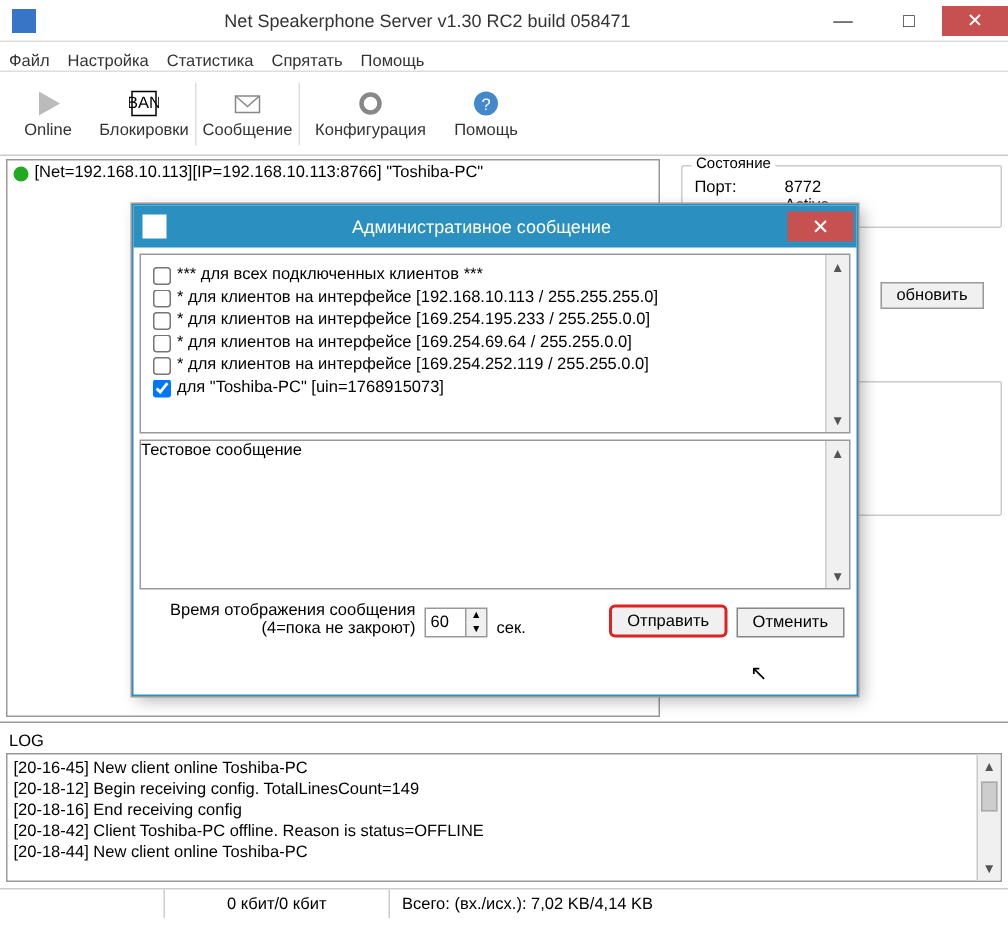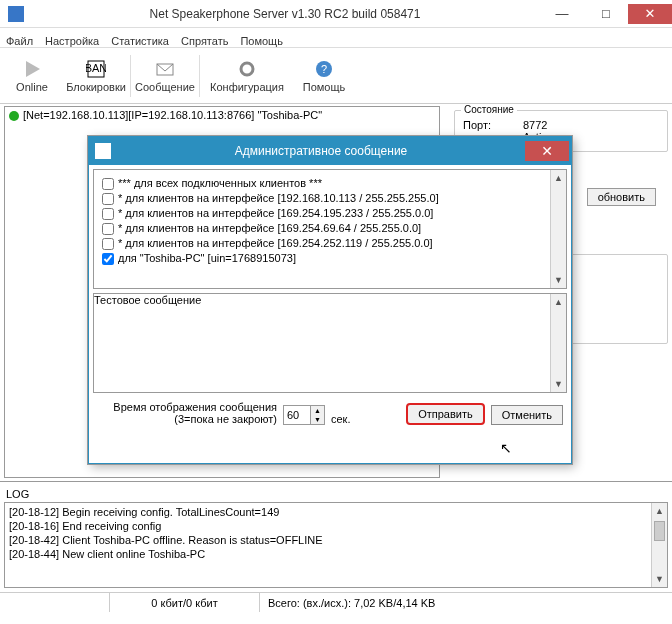--- a/index.html
+++ b/index.html
@@ -144,20 +144,21 @@
     <div style="height:20px"></div>
     <div class="grpbox" style="height:90px">
       <span class="legend">веры</span>
     </div>
   </div>
 </div>
 
 <div class="logarea">
   <div class="loglbl">LOG</div>
   <div class="logbox">
+    <div class="line">[20-16-45] New client online Toshiba-PC</div>
     <div class="line">[20-18-12] Begin receiving config. TotalLinesCount=149</div>
     <div class="line">[20-18-16] End receiving config</div>
     <div class="line">[20-18-42] Client Toshiba-PC offline. Reason is status=OFFLINE</div>
     <div class="line">[20-18-44] New client online Toshiba-PC</div>
     <div class="scrollbar">
       <div class="arr">▲</div>
       <div class="thumb"></div>
       <div class="arr" style="position:absolute;bottom:0;left:0;right:0">▼</div>
     </div>
   </div>
@@ -211,21 +212,21 @@
   <div class="msgbox">
     <span>Тестовое сообщение</span>
     <div class="scrollbar">
       <div class="arr">▲</div>
       <div class="arr" style="position:absolute;bottom:0;left:0;right:0">▼</div>
     </div>
   </div>
   <div class="btnrow">
     <div class="lblcol">
       <div>Время отображения сообщения</div>
-      <div>(3=пока не закроют)</div>
+      <div>(4=пока не закроют)</div>
     </div>
     <div class="spin">
       <span>60</span>
       <div class="arrs">
           <div>▲</div>
           <div>▼</div>
         </div>
     </div>
     <span>сек.</span>
     <div style="flex:1"></div>

